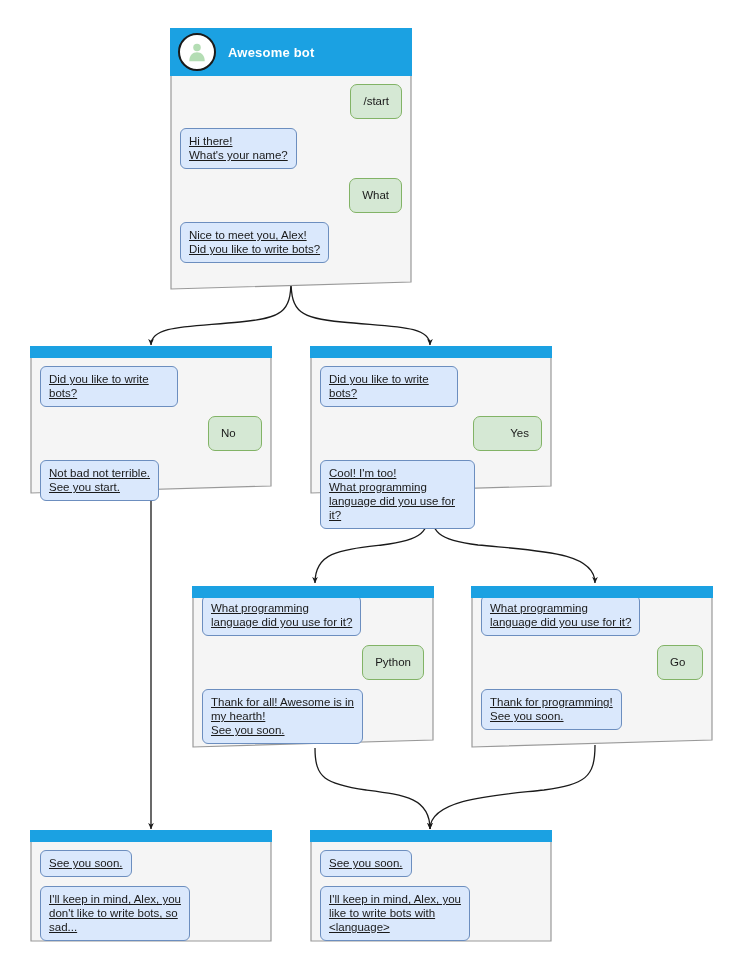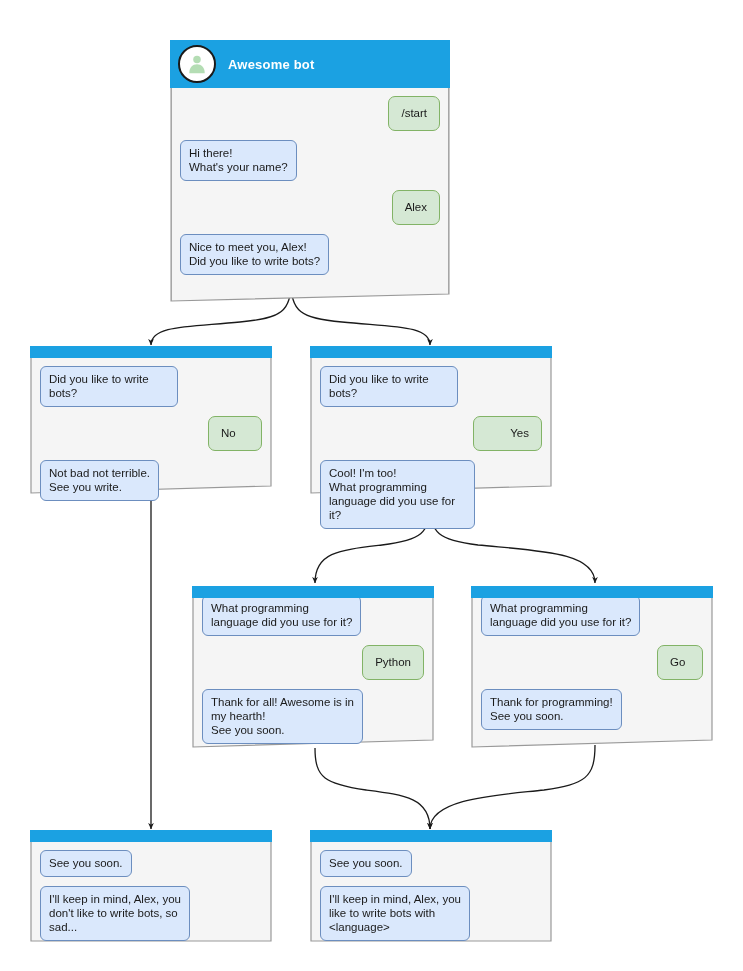--- a/index.html
+++ b/index.html
@@ -111,20 +111,21 @@
     font-size: 11.5px;
     line-height: 14px;
     color: #1a1a1a;
     white-space: pre-line;
     word-wrap: break-word;
   }
   .bubble.bot {
     align-self: flex-start;
     background: #dae8fc;
     border: 1px solid #6c8ebf;
+    text-decoration: underline;
   }
   .bubble.user {
     align-self: flex-end;
     background: #d5e8d4;
     border: 1px solid #82b366;
     padding: 9px 12px 10px 12px;
     border-radius: 7px;
     max-width: 60%;
     text-align: left;
   }
@@ -155,57 +156,57 @@
       <path d="M 430 503 C 430 534 439 540 478 545 C 540 551 595 552 595 583"></path>
 
       <path d="M 151 493 L 151 829"></path>
 
       <path d="M 315 748 C 315 778 325 784 366 790 C 405 795 430 798 430 829"></path>
 
       <path d="M 595 745 C 595 778 585 784 544 790 C 500 795 430 798 430 829"></path>
     </g>
   </svg>
 
-  <div class="card" style="left:170px; top:40px; width:280px; height:262px;">
+  <div class="card" style="left:170px; top:28px; width:242px; height:262px;">
     <svg class="card-shape" viewBox="0 0 242 262" preserveAspectRatio="none">
       <path d="M 1 1 L 241 1 L 241 254 L 1 261 Z" fill="#f5f5f5" stroke="#999999" stroke-width="1.2"></path>
     </svg>
 
     <div class="card-header with-avatar">
       <div class="avatar">
         <svg width="22" height="22" viewBox="0 0 24 24" aria-hidden="true">
           <circle cx="12" cy="7" r="4.1" fill="#b4ddb4"></circle>
           <path d="M 3.6 22 C 3.6 15.6 7.3 12.4 12 12.4 C 16.7 12.4 20.4 15.6 20.4 22 Z" fill="#b4ddb4"></path>
         </svg>
       </div>
       <div class="bot-title">Awesome bot</div>
     </div>
 
     <div class="chat-body" style="top:48px; bottom:28px;">
       <div class="bubble user">/start</div>
       <div class="bubble bot">Hi there!
 What's your name?</div>
-      <div class="bubble user">Alex</div>
+      <div class="bubble user">What</div>
       <div class="bubble bot" style="max-width:68%;">Nice to meet you, Alex!
 Did you like to write bots?</div>
     </div>
   </div>
 
   <div class="card" style="left:30px; top:346px; width:242px; height:148px;">
     <svg class="card-shape" viewBox="0 0 242 148" preserveAspectRatio="none">
       <path d="M 1 1 L 241 1 L 241 140 L 1 147 Z" fill="#f5f5f5" stroke="#999999" stroke-width="1.2"></path>
     </svg>
 
     <div class="card-header bar-only"></div>
 
     <div class="chat-body" style="top:12px; bottom:26px;">
       <div class="bubble bot" style="max-width:62%;">Did you like to write bots?</div>
       <div class="bubble user" style="min-width:54px;">No</div>
       <div class="bubble bot" style="max-width:66%;">Not bad not terrible.
-See you write.</div>
+See you start.</div>
     </div>
   </div>
 
   <div class="card" style="left:310px; top:346px; width:242px; height:148px;">
     <svg class="card-shape" viewBox="0 0 242 148" preserveAspectRatio="none">
       <path d="M 1 1 L 241 1 L 241 140 L 1 147 Z" fill="#f5f5f5" stroke="#999999" stroke-width="1.2"></path>
     </svg>
 
     <div class="card-header bar-only"></div>
 

